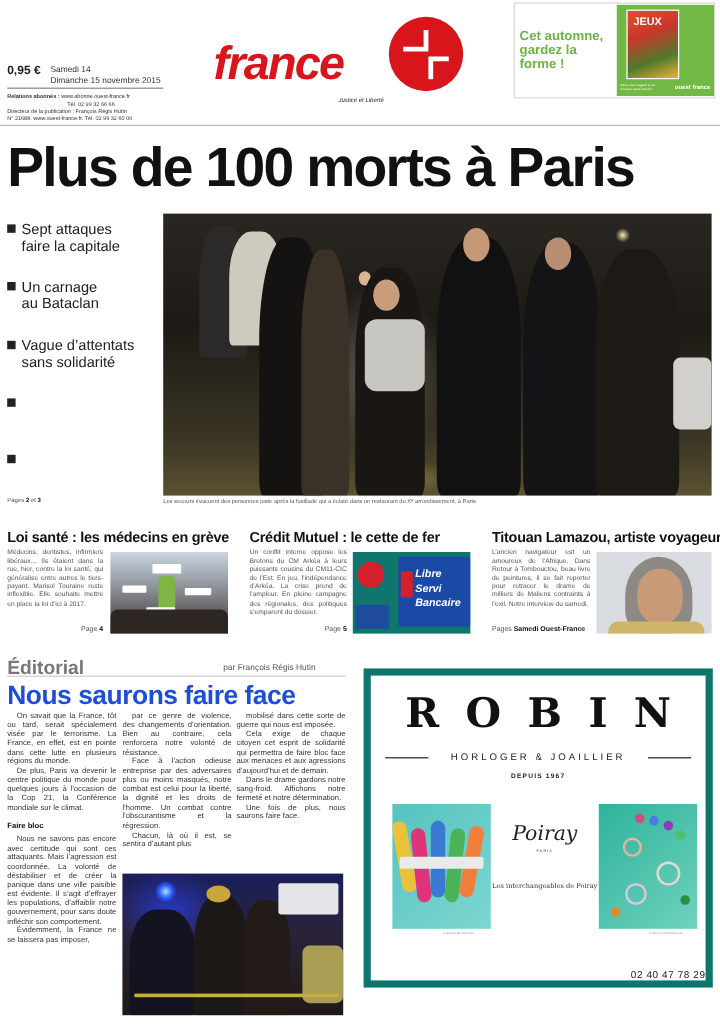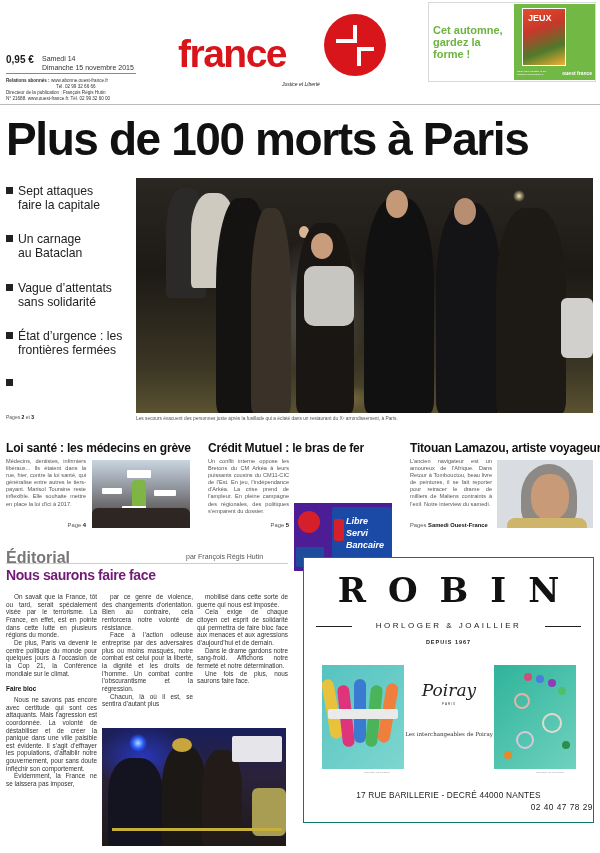--- a/index.html
+++ b/index.html
@@ -12,21 +12,21 @@
   .price { left: 6px; top: 54px; font-size: 10px; font-weight: bold; }
   .date1 { left: 42px; top: 55px; font-size: 7px; color: #333; }
   .date2 { left: 42px; top: 64px; font-size: 7px; color: #333; }
   .mast-line { left: 6px; top: 73px; width: 130px; height: 1px; background: #888; }
   .mast-info { left: 6px; top: 78px; font-size: 4.6px; line-height: 6px; color: #333; width: 135px; }
   .mast-info b { font-weight: bold; }
 
   .logo { left: 178px; top: 2px; width: 210px; height: 80px; }
   .logo-word { position: absolute; color: #d7151b; font-weight: bold; font-size: 39px; letter-spacing: -1.5px; line-height: 32px; }
   .logo-ouest { left: 0; top: 4px; }
-  .logo-france { left: 0; top: 36px; }
+  .logo-france { left: 0; top: 36px; font-style: italic; }
   .logo-circle { position: absolute; left: 146px; top: 12px; width: 62px; height: 62px; border-radius: 50%; background: #d7151b; }
   .logo-motto { left: 282px; top: 81px; font-size: 5px; font-style: italic; color: #222; }
 
   .promo { left: 428px; top: 2px; width: 168px; height: 80px; border: 1px solid #d8d8d8; background: #fff; }
   .promo-text { position: absolute; left: 4px; top: 21px; color: #6cb33f; font-weight: bold; font-size: 11px; line-height: 12px; width: 80px; }
   .promo-panel { position: absolute; left: 85px; top: 1px; width: 81px; height: 76px; background: #72b844; }
   .promo-mag { position: absolute; left: 8px; top: 4px; width: 44px; height: 58px; background: linear-gradient(160deg,#e04f2c 0%,#c9372a 35%,#4f7a2b 70%,#f2b033 100%); border: 1px solid #fff; }
   .promo-mag-title { position: absolute; left: 5px; top: 4px; font-size: 9px; color: #fff; font-weight: bold; }
   .promo-small { position: absolute; left: 3px; top: 66px; width: 44px; font-size: 2.5px; color: #fff; line-height: 3px; }
   .promo-logo { position: absolute; right: 3px; top: 66px; font-size: 5px; color: #fff; font-weight: bold; }
@@ -57,32 +57,32 @@
   .story-title { font-size: 12px; font-weight: bold; letter-spacing: -0.2px; color: #111; white-space: nowrap; }
   .story-body { font-size: 5.6px; line-height: 7.1px; color: #555; text-align: justify; }
   .story-page { font-size: 5.8px; color: #555; text-align: right; }
   .story-page b { color: #111; }
   .story-photo { overflow: hidden; }
 
   
   .ed-label { left: 6px; top: 549px; font-size: 16px; font-weight: bold; color: #777; }
   .ed-author { left: 186px; top: 553px; font-size: 7px; color: #555; }
   .ed-rule { left: 6px; top: 563px; width: 282px; height: 1px; background: #ccc; }
-  .ed-title { left: 6px; top: 567px; font-size: 14px; font-weight: bold; letter-spacing: -0.4px; color: #701a75; }
+  .ed-title { left: 6px; top: 567px; font-size: 22px; font-weight: bold; letter-spacing: -0.4px; color: #1d4ed8; }
   .ed-col { font-size: 6.4px; line-height: 7.65px; color: #333; text-align: justify; width: 91px; }
   .ed-col p { text-indent: 8px; }
   .ed-col .sub { font-weight: bold; color: #111; text-indent: 0; margin-top: 8px; margin-bottom: 3px; }
   .ed-photo { left: 102px; top: 728px; width: 184px; height: 118px; overflow: hidden;
     background:
       radial-gradient(circle 9px at 36px 15px, #aee0ff, #2b5bff 60%, transparent 100%),
       radial-gradient(ellipse 60px 40px at 40px 30px, rgba(40,60,220,0.8), transparent 80%),
       linear-gradient(180deg, #1a1f5c 0%, #2a223a 40%, #1f1a16 100%); }
 
   
-  .ad { left: 303px; top: 557px; width: 291px; height: 266px; border: 1px solid #0f766e; background: #fff; }
+  .ad { left: 303px; top: 557px; width: 291px; height: 266px; border: 6px solid #0f766e; background: #fff; }
   .ad-robin { position: absolute; left: 0; width: 100%; top: 12px; text-align: center; font-family: "DejaVu Serif", serif; font-weight: bold; font-size: 34px; letter-spacing: 22px; padding-left: 22px; color: #111; }
   .ad-sub { position: absolute; top: 63px; left: 0; width: 100%; text-align: center; font-size: 8px; letter-spacing: 2.5px; color: #222; }
   .ad-subline { position: absolute; top: 68px; height: 1px; width: 36px; background: #222; }
   .ad-depuis { position: absolute; top: 81px; width: 100%; text-align: center; font-size: 5.5px; font-weight: bold; letter-spacing: 1px; color: #222; }
   .ad-img-l { position: absolute; left: 18px; top: 107px; width: 82px; height: 104px; background: linear-gradient(135deg,#55c3c0,#7ed6d0); overflow: hidden; }
   .ad-img-r { position: absolute; left: 190px; top: 107px; width: 82px; height: 104px; background: linear-gradient(135deg,#2fb39a,#6fd2bf); overflow: hidden; }
   .ad-poiray { position: absolute; left: 100px; top: 122px; width: 90px; text-align: center; font-family: "DejaVu Serif", serif; font-style: italic; font-size: 17px; color: #222; }
   .ad-paris { position: absolute; left: 100px; top: 144px; width: 90px; text-align: center; font-size: 3px; letter-spacing: 1px; color: #333; }
   .ad-inter { position: absolute; left: 100px; top: 173px; width: 90px; text-align: center; font-family: "DejaVu Serif", serif; font-size: 5.5px; line-height: 7px; color: #333; }
   .ad-addr { position: absolute; top: 232px; width: 100%; text-align: center; font-size: 8.3px; color: #222; letter-spacing: 0.2px; }
@@ -138,21 +138,20 @@
   <div class="bullet" style="top:54px">
       <span class="bullet-sq"></span>
       <span><span>Un carnage</span><br><span>au Bataclan</span></span>
     </div>
   <div class="bullet" style="top:103px">
       <span class="bullet-sq"></span>
       <span><span>Vague d’attentats</span><br><span>sans solidarité</span></span>
     </div>
   <div class="bullet" style="top:151px">
       <span class="bullet-sq"></span>
-      <span><span>État d’urgence : les</span><br><span>frontières fermées</span></span>
     </div>
   <div class="bullet" style="top:198px">
       <span class="bullet-sq"></span>
     </div>
 </div>
 <div class="abs pages-ref">
   <span>Pages</span> <b>2</b> <span>et</span> <b>3</b>
 </div>
 
 <div class="abs main-photo">
@@ -178,24 +177,24 @@
 <div class="abs story-page" style="left:6px;top:522px;width:80px;"><span>Page</span> <b>4</b></div>
 <div class="abs story-photo" style="left:92px;top:460px;width:98px;height:68px;background:linear-gradient(180deg,#c9d5e0 0%,#8b8f97 45%,#3e3530 100%);">
   <div class="fig" style="left:40px;top:20px;width:14px;height:30px;background:#7fb544;border-radius:4px;"></div>
   <div class="fig" style="left:35px;top:10px;width:24px;height:8px;background:#fff;border-radius:1px;"></div>
   <div class="fig" style="left:10px;top:28px;width:20px;height:6px;background:#fff;border-radius:1px;"></div>
   <div class="fig" style="left:62px;top:30px;width:22px;height:6px;background:#fff;border-radius:1px;"></div>
   <div class="fig" style="left:30px;top:46px;width:24px;height:7px;background:#fff;border-radius:1px;"></div>
   <div class="fig" style="left:0px;top:48px;width:98px;height:20px;background:#2d2622;border-radius:6px 6px 0 0;"></div>
 </div>
 
-<div class="abs story-title" style="left:208px;top:441px;">Crédit Mutuel : le bras de fer</div>
+<div class="abs story-title" style="left:208px;top:441px;">Crédit Mutuel : le cette de fer</div>
 <div class="abs story-body" style="left:208px;top:458px;width:81px;">Un conflit interne oppose les Bretons du CM Arkéa à leurs puissants cousins du CM11-CIC de l’Est. En jeu, l’indépendance d’Arkéa. La crise prend de l’ampleur. En pleine campagne des régionales, des politiques s’emparent du dossier.</div>
 <div class="abs story-page" style="left:208px;top:522px;width:81px;"><span>Page</span> <b>5</b></div>
-<div class="abs story-photo" style="left:294px;top:460px;width:98px;height:68px;background:#4c1d95;margin-top:43px;">
+<div class="abs story-photo" style="left:294px;top:460px;width:98px;height:68px;background:#0f766e;">
   <div class="fig" style="left:4px;top:8px;width:22px;height:22px;background:#d5202b;border-radius:50%;"></div>
   <div class="fig" style="left:2px;top:44px;width:28px;height:20px;background:#1f4b9c;border-radius:1px;"></div>
   <div class="fig" style="left:38px;top:4px;width:60px;height:58px;background:#1a4aa5;border-radius:2px;"></div>
   <div class="fig" style="left:40px;top:16px;width:10px;height:22px;background:#d5202b;border-radius:2px;"></div>
   <div style="position:absolute;left:52px;top:12px;color:#fff;font-weight:bold;font-size:9px;line-height:12px;font-style:italic;">
     <div>Libre Servi</div>
     <div>Bancaire</div>
   </div>
 </div>
 
@@ -268,15 +267,14 @@
     <div class="fig" style="left:54px;top:14px;width:8px;height:8px;background:#8a3fb8;border-radius:50%;"></div>
     <div class="fig" style="left:64px;top:22px;width:8px;height:8px;background:#4fbf6a;border-radius:50%;"></div>
     <div class="fig" style="left:20px;top:28px;width:16px;height:16px;border:2px solid #e2b5a5;background:transparent;border-radius:50%;"></div>
     <div class="fig" style="left:48px;top:48px;width:20px;height:20px;border:2px solid #e8d9d0;background:transparent;border-radius:50%;"></div>
     <div class="fig" style="left:22px;top:66px;width:18px;height:18px;border:2px solid #d9c6e0;background:transparent;border-radius:50%;"></div>
     <div class="fig" style="left:10px;top:86px;width:8px;height:8px;background:#e28b2a;border-radius:50%;"></div>
     <div class="fig" style="left:68px;top:76px;width:8px;height:8px;background:#2f8c4a;border-radius:50%;"></div>
   </div>
   <div class="ad-cap" style="left:232px;top:213px;">Collection Ma Préférence</div>
 
-  <div class="ad-addr">17 RUE BARILLERIE - DECRÉ  44000 NANTES</div>
   <div class="ad-tel">02 40 47 78 29</div>
 </div>
 
 </body></html>

